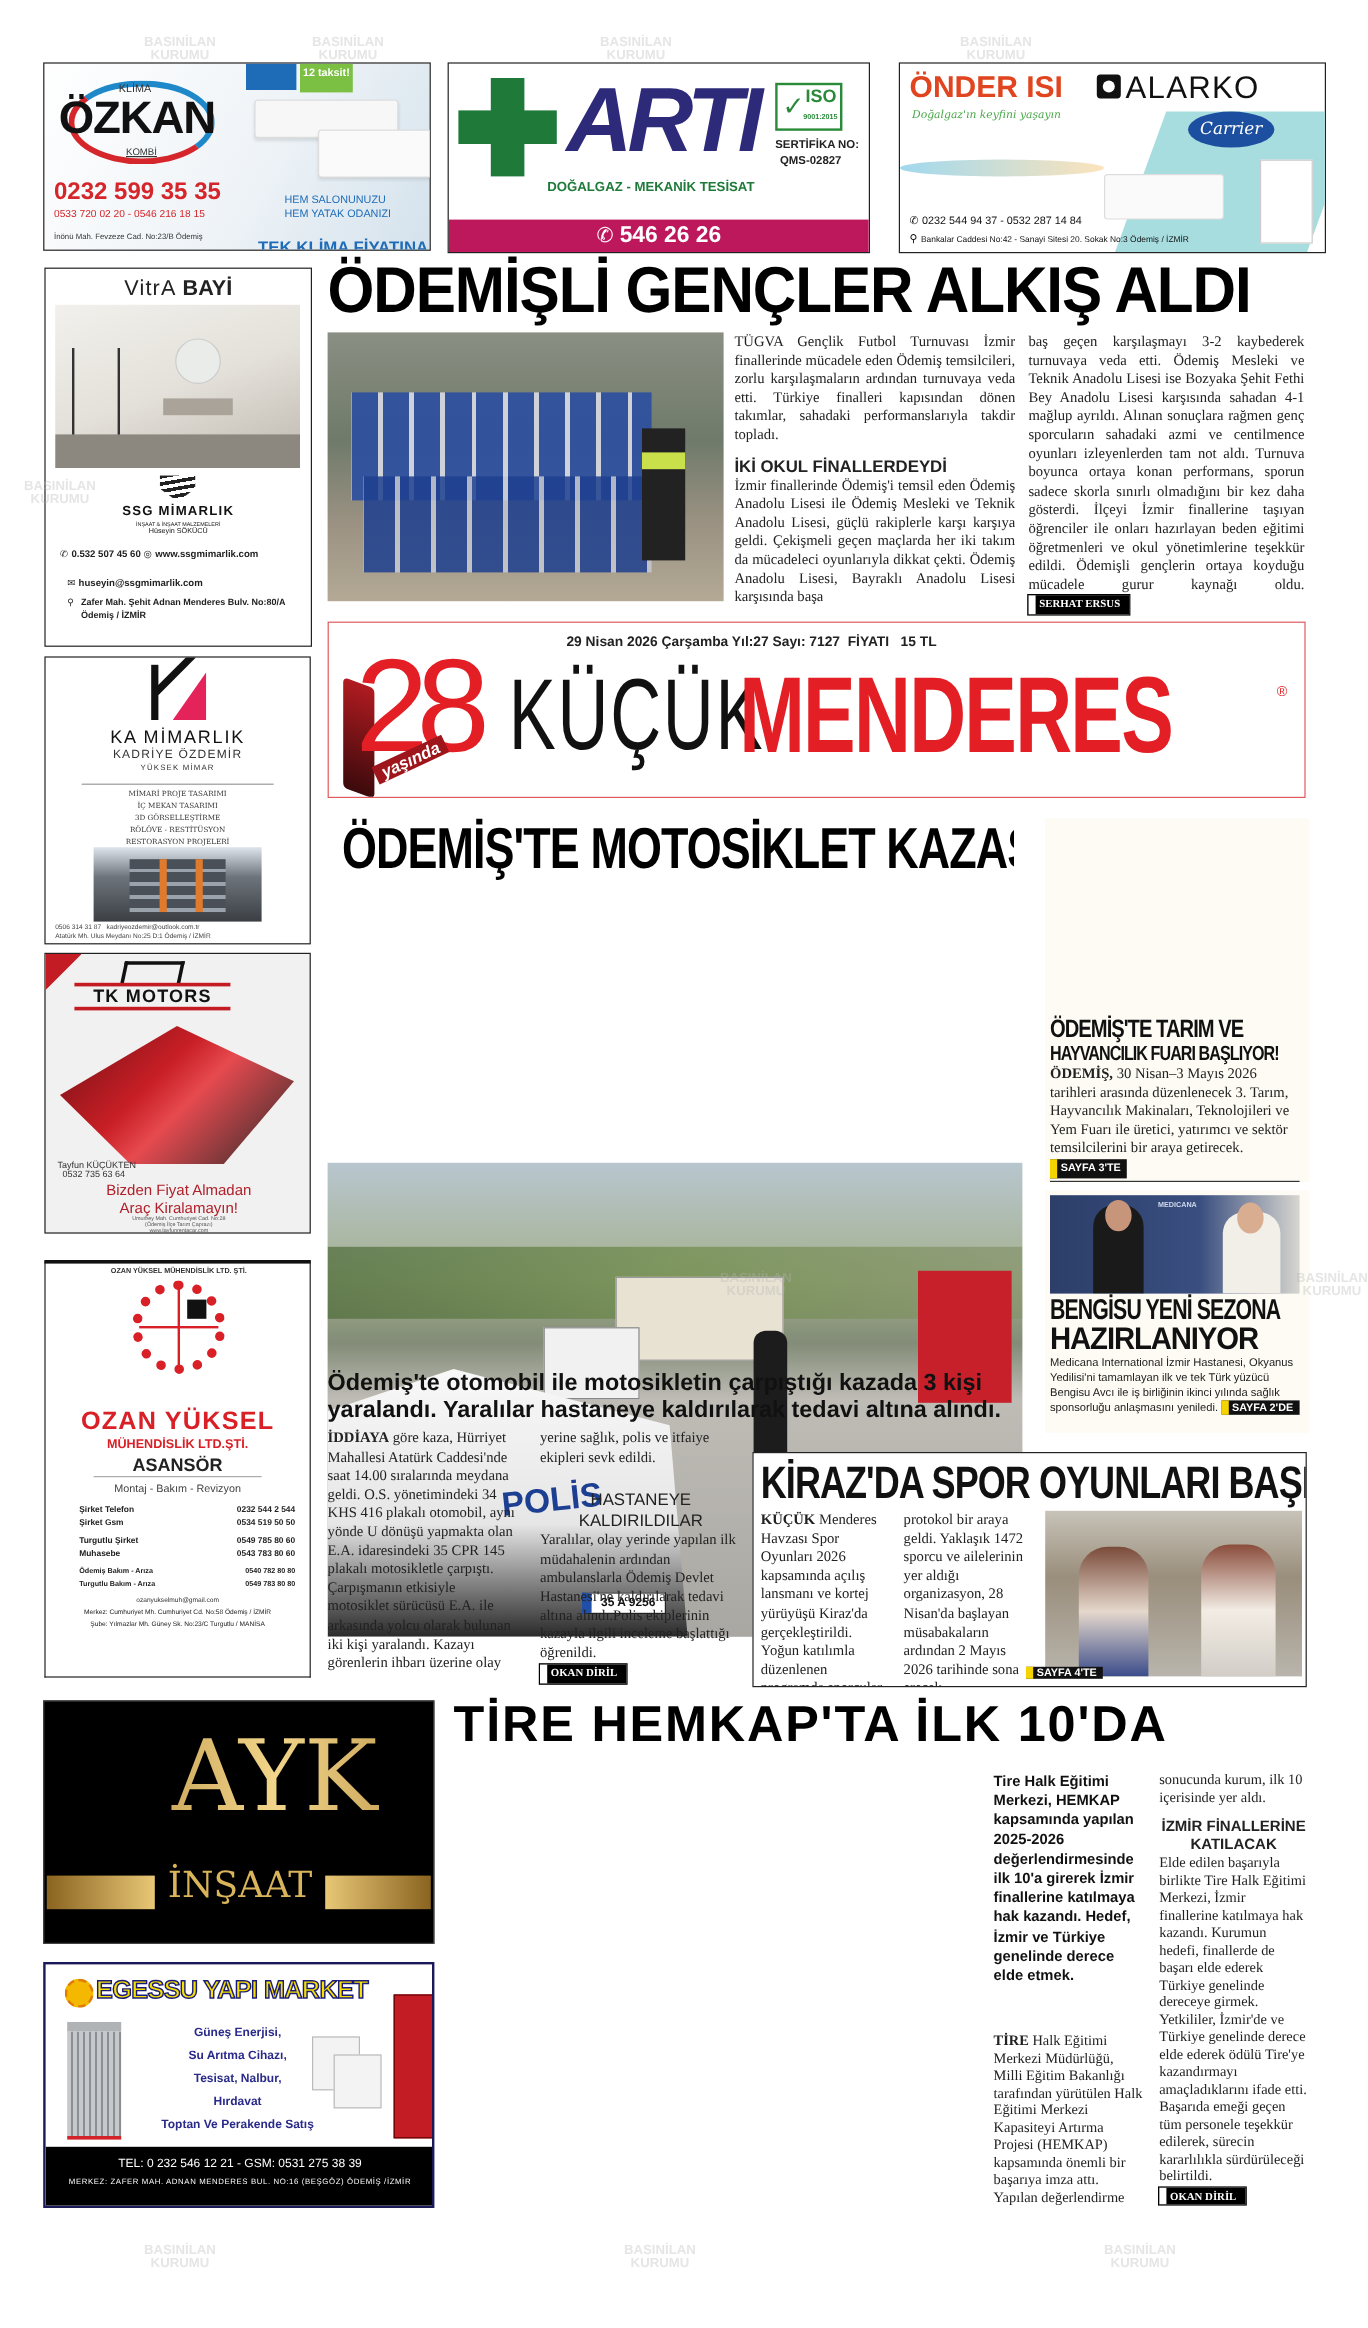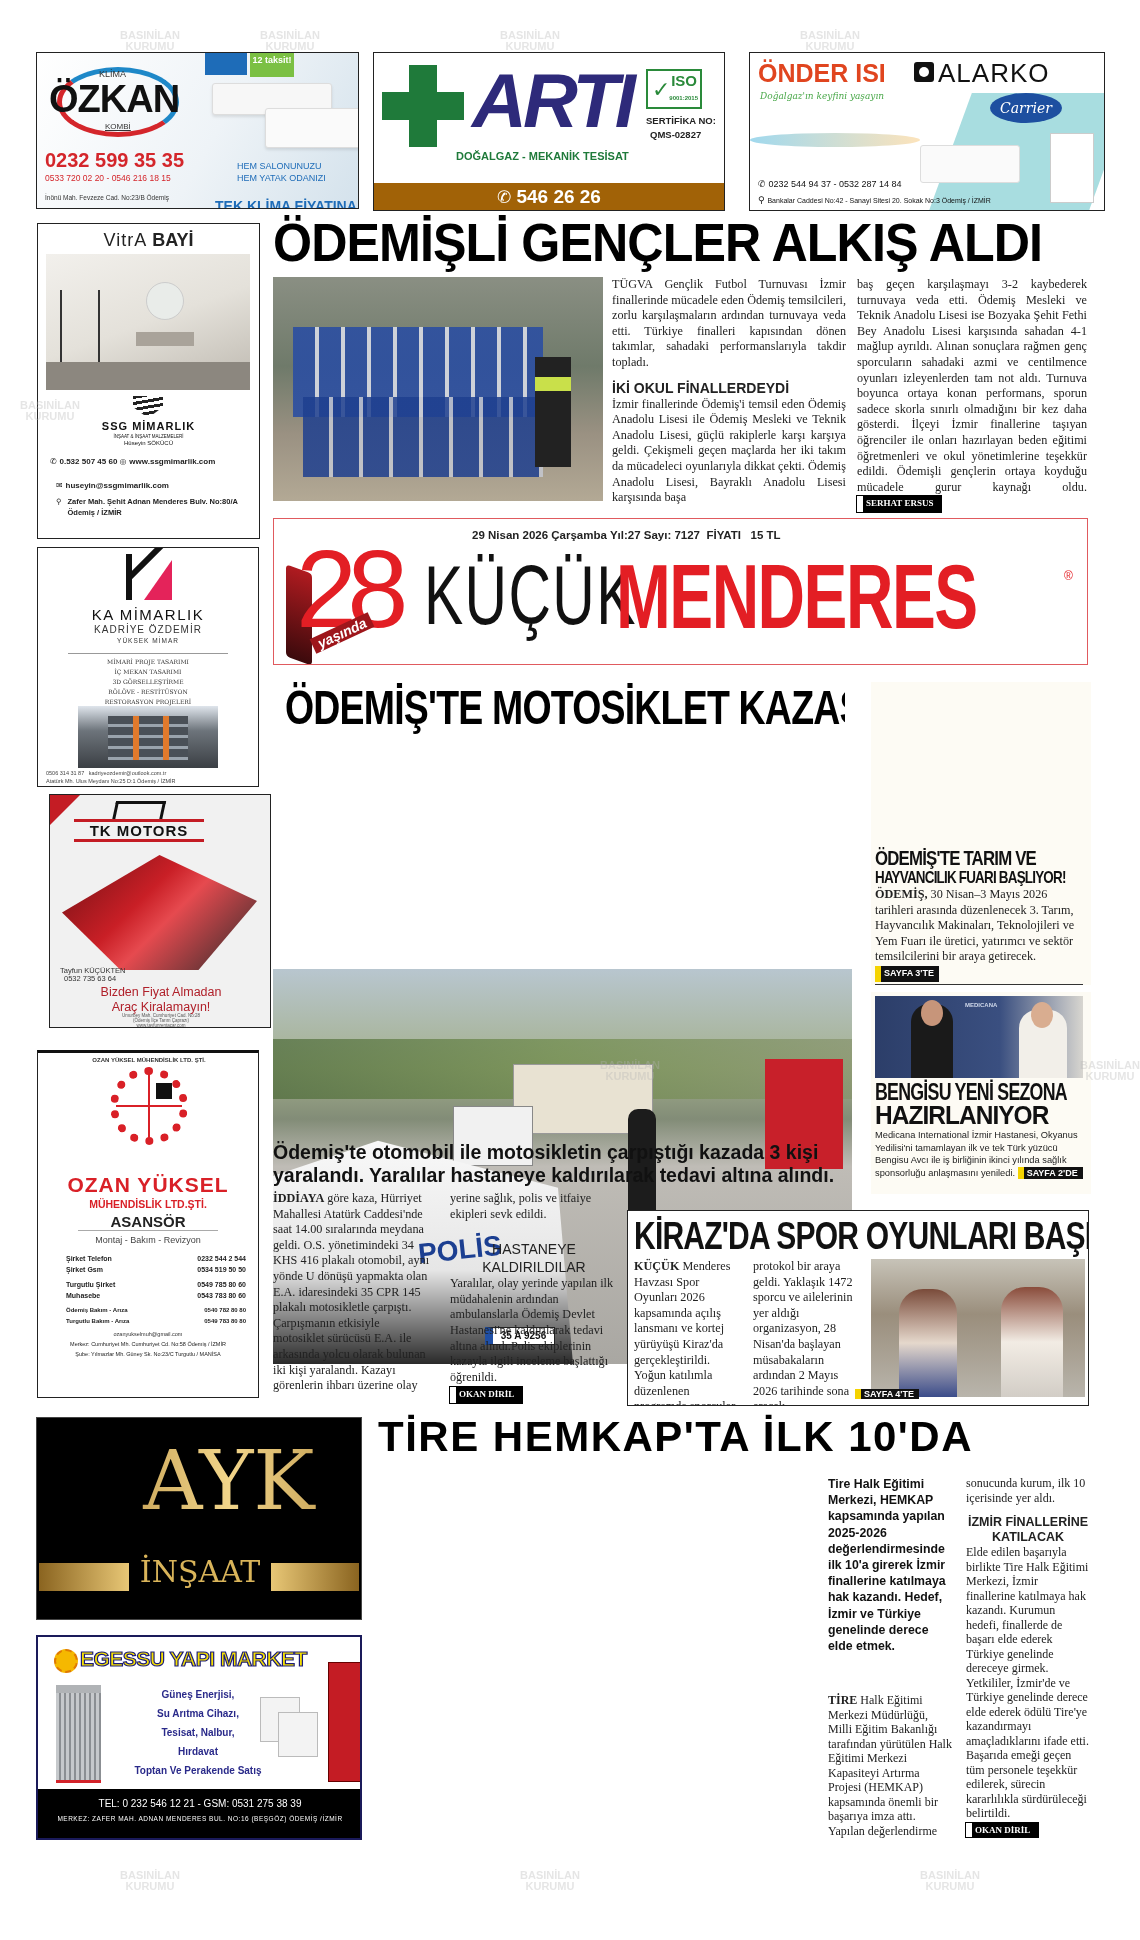--- a/index.html
+++ b/index.html
@@ -42,21 +42,21 @@
   </div>
   <div class="abs sans" style="left:98px;top:8px;font-size:76px;font-weight:900;color:#2e2a7a;letter-spacing:-4px;font-style:italic;line-height:80px;">ARTI</div>
   <div class="abs" style="left:272px;top:16px;width:56px;height:40px;border:2px solid #2a8a3a;background:#fff;">
     <div class="sans" style="position:absolute;right:3px;top:1px;font-size:15px;font-weight:900;color:#2a8a3a;">ISO</div>
     <div class="sans" style="position:absolute;right:2px;top:24px;font-size:6px;font-weight:bold;color:#2a8a3a;">9001:2015</div>
     <div style="position:absolute;left:4px;top:6px;font-size:22px;color:#2a8a3a;font-family:'DejaVu Sans',sans-serif;">✓</div>
   </div>
   <div class="abs sans" style="left:272px;top:62px;font-size:9.5px;font-weight:bold;color:#222;">SERTİFİKA NO:</div>
   <div class="abs sans" style="left:276px;top:76px;font-size:9.5px;font-weight:bold;color:#222;">QMS-02827</div>
   <div class="abs sans" style="left:82px;top:97px;font-size:11px;font-weight:bold;color:#1f7a3a;">DOĞALGAZ - MEKANİK TESİSAT</div>
-  <div class="abs" style="left:0;top:130px;width:350px;height:27px;background:#a16207;text-align:center;">
+  <div class="abs" style="left:0;top:130px;width:350px;height:27px;background:#be185d;text-align:center;">
     <span style="color:#fff;font-size:17px;font-family:'DejaVu Sans',sans-serif;">✆</span>
     <span class="sans" style="color:#fff;font-size:19px;font-weight:bold;line-height:27px;">546 26 26</span>
   </div>
 </div>
 
 <div class="abs box" style="left:749px;top:52px;width:356px;height:159px;border-width:1px;">
   <div class="abs" style="left:200px;top:40px;width:160px;height:120px;background:#a8dde0;transform:skewX(-20deg);"></div>
   <div class="abs sans" style="left:8px;top:6px;font-size:25px;font-weight:900;color:#e0451f;">ÖNDER ISI</div>
   <div class="abs serif" style="left:10px;top:38px;font-size:9px;font-style:italic;color:#4aa84a;">Doğalgaz'ın keyfini yaşayın</div>
   <div class="abs" style="left:164px;top:9px;width:20px;height:20px;background:#111;border-radius:3px;">
@@ -154,21 +154,21 @@
   </div>
   <div class="abs" style="left:40px;top:158px;width:140px;height:62px;background:linear-gradient(180deg,#dfe5ec 0%,#6d747b 40%,#3b3f44 100%);">
     <div style="position:absolute;left:30px;top:10px;width:80px;height:44px;background:repeating-linear-gradient(180deg,#4a5057 0 8px,#9aa3ac 8px 11px);"></div>
     <div style="position:absolute;left:55px;top:10px;width:6px;height:44px;background:#e07a2c;"></div>
     <div style="position:absolute;left:85px;top:10px;width:6px;height:44px;background:#e07a2c;"></div>
   </div>
   <div class="abs sans" style="left:8px;top:222px;font-size:5.5px;color:#444;white-space:pre;">0506 314 31 87   kadriyeozdemir@outlook.com.tr</div>
   <div class="abs sans" style="left:8px;top:230px;font-size:5.5px;color:#444;">Atatürk Mh. Ulus Meydanı No:25 D:1 Ödemiş / İZMİR</div>
 </div>
 
-<div class="abs box" style="left:37px;top:794px;width:222px;height:234px;border-width:1px;background:#f1f1f1;margin-left:12px;">
+<div class="abs box" style="left:37px;top:794px;width:222px;height:234px;border-width:1px;background:#f1f1f1;">
   <div class="abs" style="left:0;top:0;width:30px;height:30px;background:#c41c24;clip-path:polygon(0 0,100% 0,0 100%);"></div>
   <div class="abs" style="left:64px;top:6px;width:50px;height:20px;border:3px solid #111;border-bottom:none;transform:skewX(-12deg);"></div>
   <div class="abs sans" style="left:24px;top:24px;width:130px;text-align:center;font-size:15px;font-weight:900;color:#111;border-top:3px solid #c41c24;border-bottom:3px solid #c41c24;letter-spacing:1px;">TK MOTORS</div>
   <div class="abs" style="left:12px;top:60px;width:195px;height:115px;background:linear-gradient(135deg,#6d1014 0%,#c91f26 40%,#e64a4f 55%,#2a2a2a 100%);clip-path:polygon(0 50%,50% 0,100% 40%,70% 100%,30% 100%);"></div>
   <div class="abs sans" style="left:10px;top:171px;font-size:7.5px;color:#333;text-align:right;">Tayfun KÜÇÜKTEN</div>
   <div class="abs sans" style="left:14px;top:179px;font-size:7.5px;color:#333;">0532 735 63 64</div>
   <div class="abs sans" style="left:0;top:190px;width:222px;text-align:center;font-size:12.5px;color:#b0202a;">Bizden Fiyat Almadan</div>
   <div class="abs sans" style="left:0;top:205px;width:222px;text-align:center;font-size:12.5px;color:#b0202a;">Araç Kiralamayın!</div>
   <div class="abs sans" style="left:0;top:218px;width:222px;text-align:center;font-size:4.5px;color:#555;">Umurbey Mah. Cumhuriyet Cad. No:28</div>
   <div class="abs sans" style="left:0;top:223px;width:222px;text-align:center;font-size:4.5px;color:#555;">(Ödemiş İlçe Tarım Çaprazı)</div>

